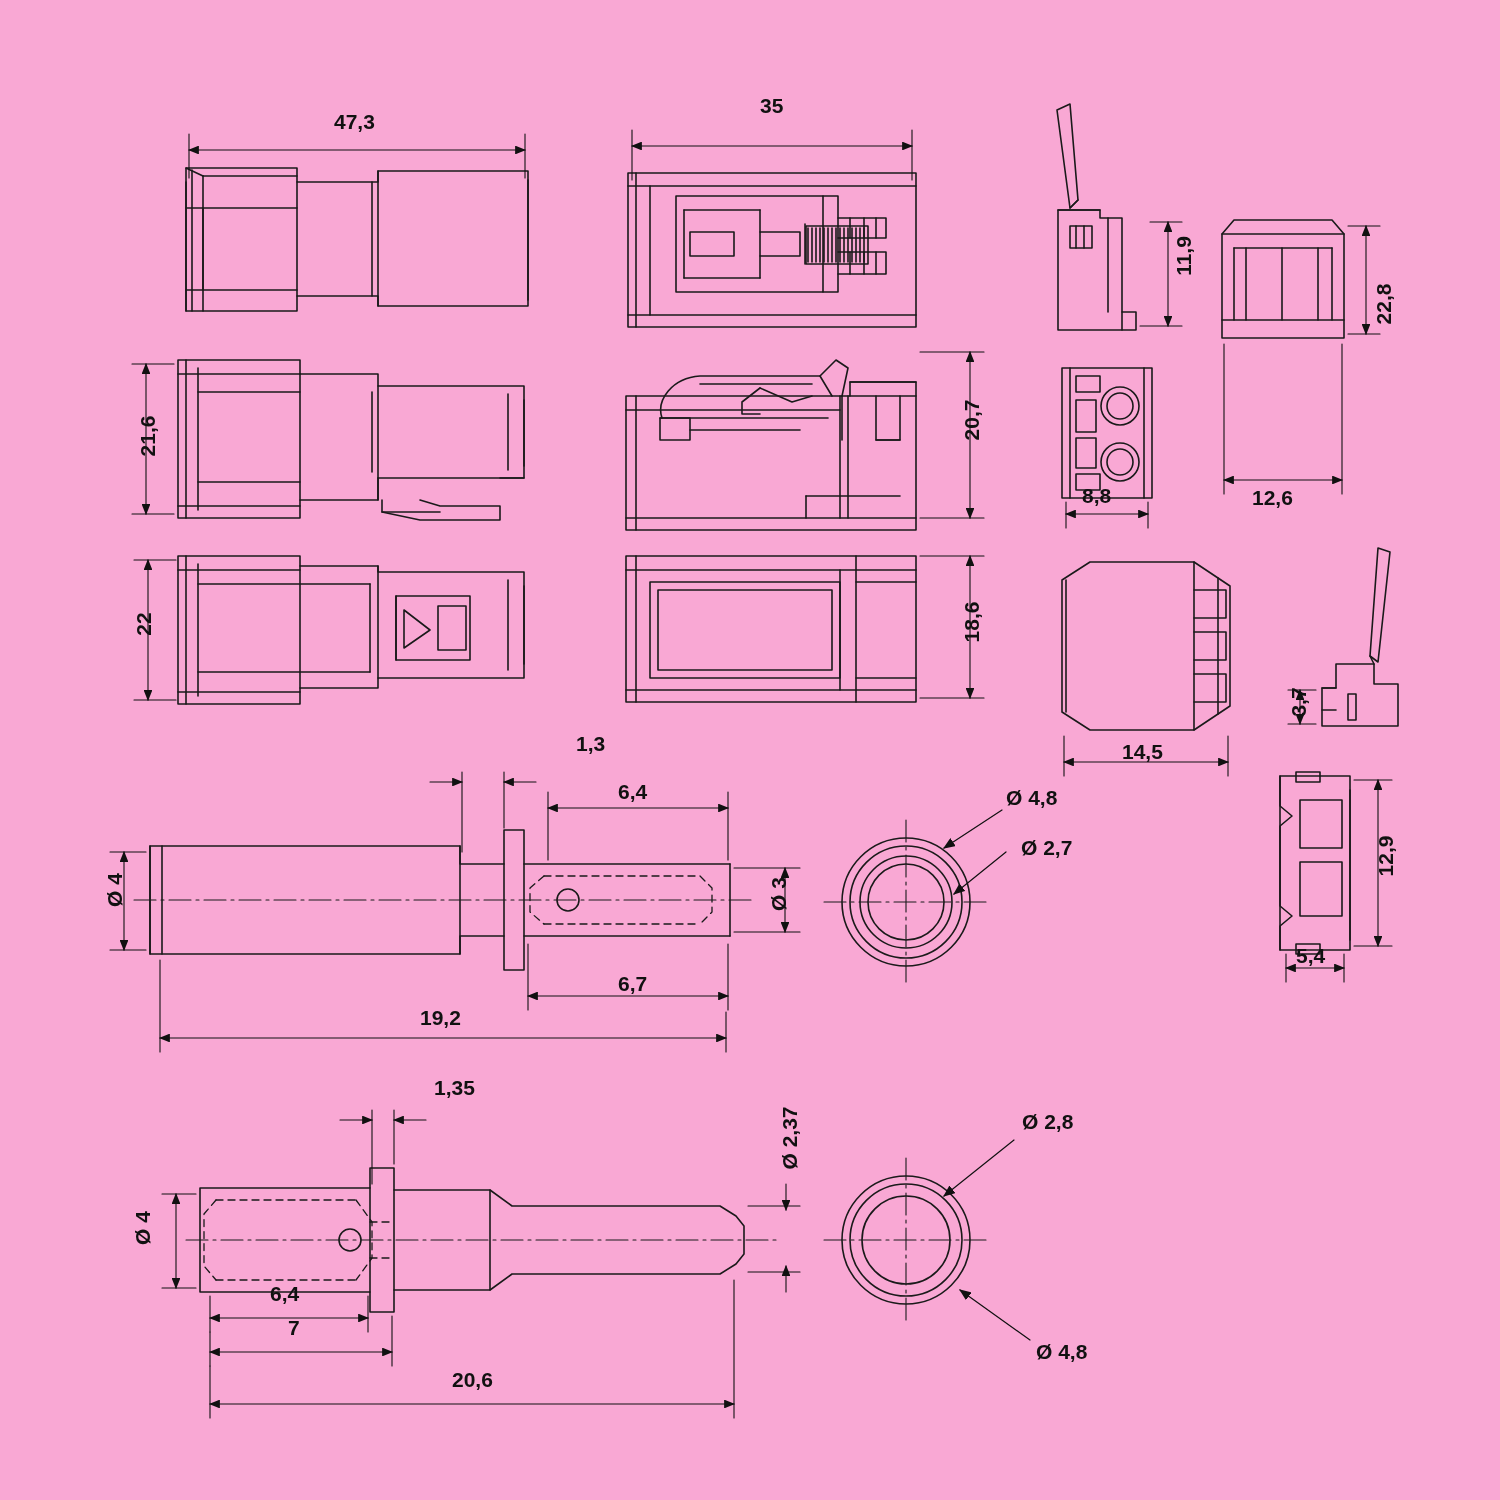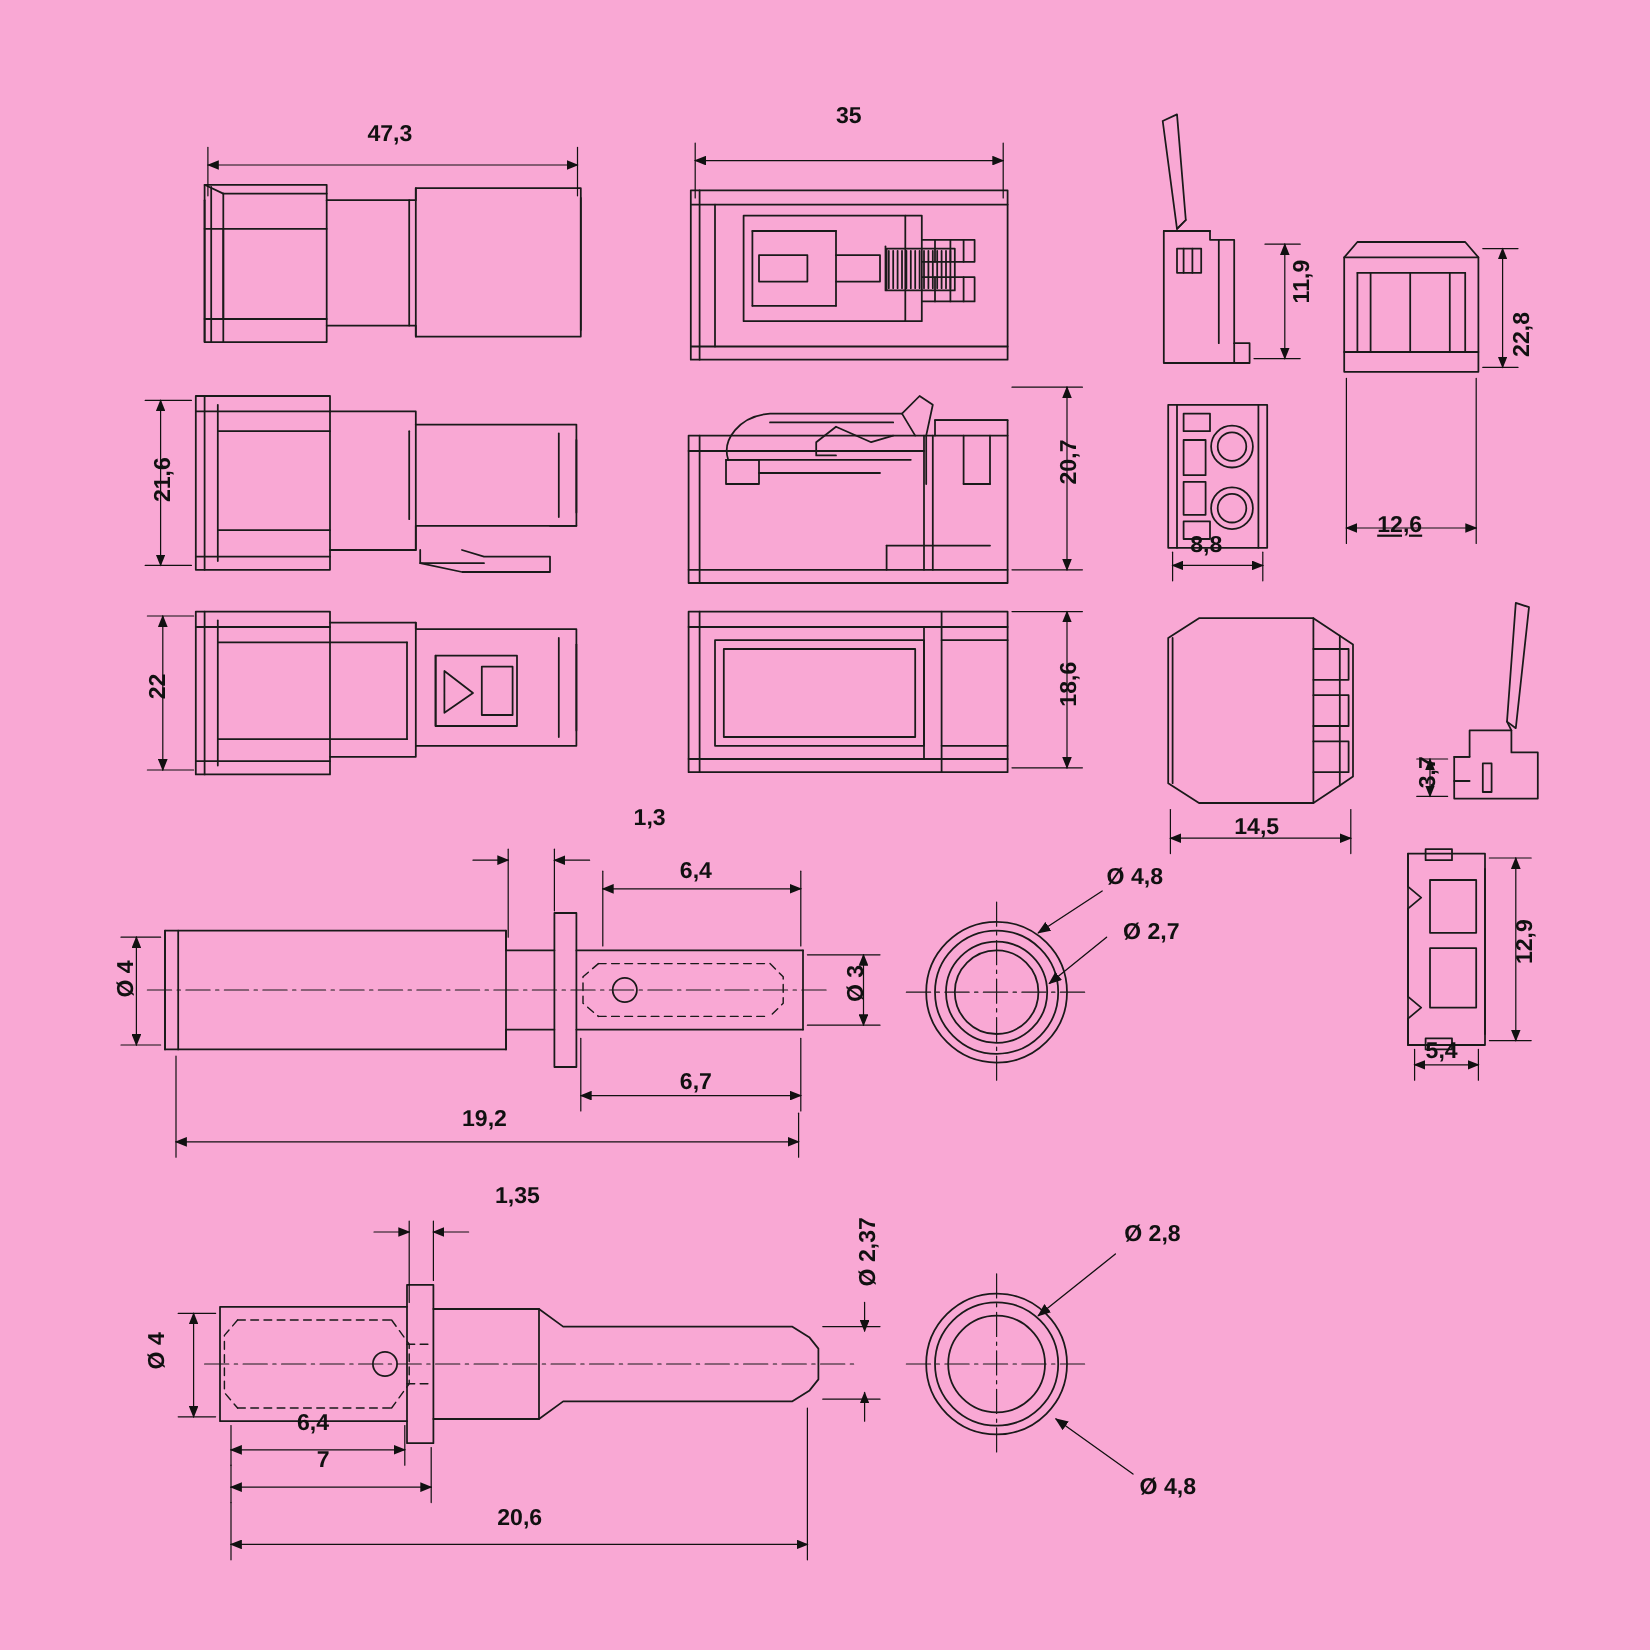--- a/index.html
+++ b/index.html
@@ -429,39 +429,39 @@
 
     </g>
   </svg>
 
   <div class="dimtext" style="left:334px; top:110px;">47,3</div>
   <div class="dimtext" style="left:760px; top:94px;">35</div>
   <div class="dimtext rot" style="left:1164px; top:244px;">11,9</div>
   <div class="dimtext rot" style="left:1364px; top:292px;">22,8</div>
   <div class="dimtext rot" style="left:128px; top:424px;">21,6</div>
   <div class="dimtext rot" style="left:952px; top:408px;">20,7</div>
-  <div class="dimtext" style="left:1252px; top:466px;text-decoration:underline;">12,6</div>
+  <div class="dimtext" style="left:1252px; top:486px;">12,6</div>
   <div class="dimtext" style="left:1082px; top:484px;">8,8</div>
   <div class="dimtext rot" style="left:132px; top:612px;">22</div>
   <div class="dimtext rot" style="left:952px; top:610px;">18,6</div>
   <div class="dimtext" style="left:1122px; top:740px;">14,5</div>
   <div class="dimtext rot" style="left:1284px; top:690px;">3,7</div>
   <div class="dimtext rot" style="left:1366px; top:844px;">12,9</div>
   <div class="dimtext" style="left:1296px; top:944px;">5,4</div>
 
   <div class="dimtext" style="left:576px; top:732px;">1,3</div>
   <div class="dimtext" style="left:618px; top:780px;">6,4</div>
   <div class="dimtext rot" style="left:98px; top:878px;">Ø 4</div>
   <div class="dimtext rot" style="left:762px; top:882px;">Ø 3</div>
   <div class="dimtext" style="left:618px; top:972px;">6,7</div>
   <div class="dimtext" style="left:420px; top:1006px;">19,2</div>
   <div class="dimtext" style="left:1006px; top:786px;">Ø 4,8</div>
   <div class="dimtext" style="left:1004px; top:836px;margin-left:17px;">Ø 2,7</div>
 
-  <div class="dimtext" style="left:434px; top:1076px;margin-left:16px;">1,35</div>
+  <div class="dimtext" style="left:434px; top:1076px;">1,35</div>
   <div class="dimtext rot" style="left:758px; top:1126px;">Ø 2,37</div>
   <div class="dimtext rot" style="left:126px; top:1216px;">Ø 4</div>
   <div class="dimtext" style="left:270px; top:1282px;">6,4</div>
   <div class="dimtext" style="left:288px; top:1316px;">7</div>
   <div class="dimtext" style="left:452px; top:1368px;">20,6</div>
   <div class="dimtext" style="left:1022px; top:1110px;">Ø 2,8</div>
   <div class="dimtext" style="left:1036px; top:1340px;">Ø 4,8</div>
 
 </div>
 

